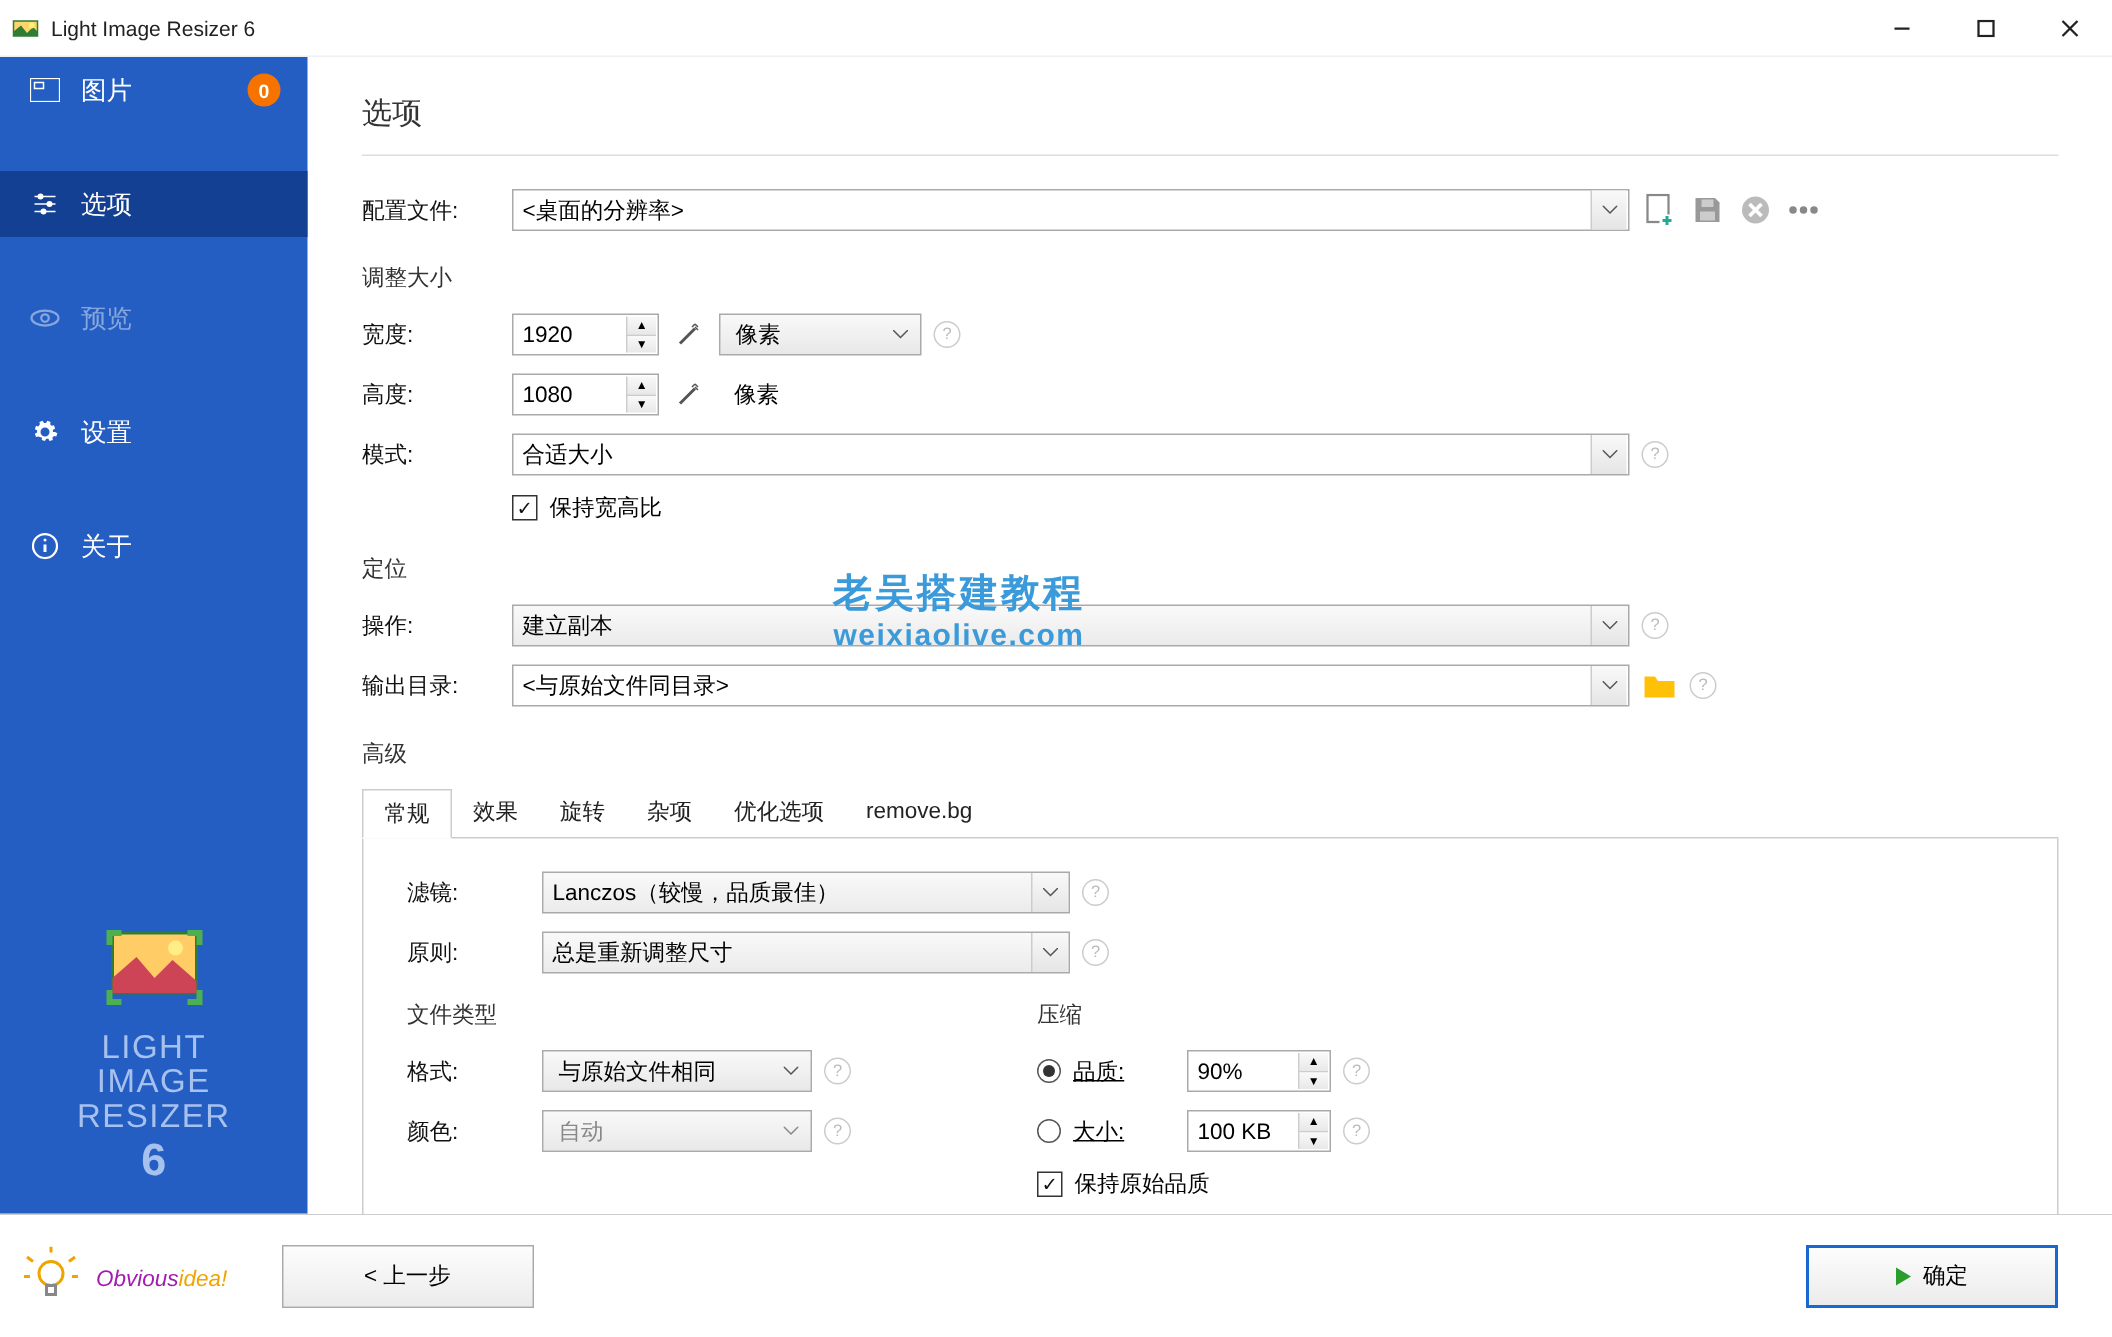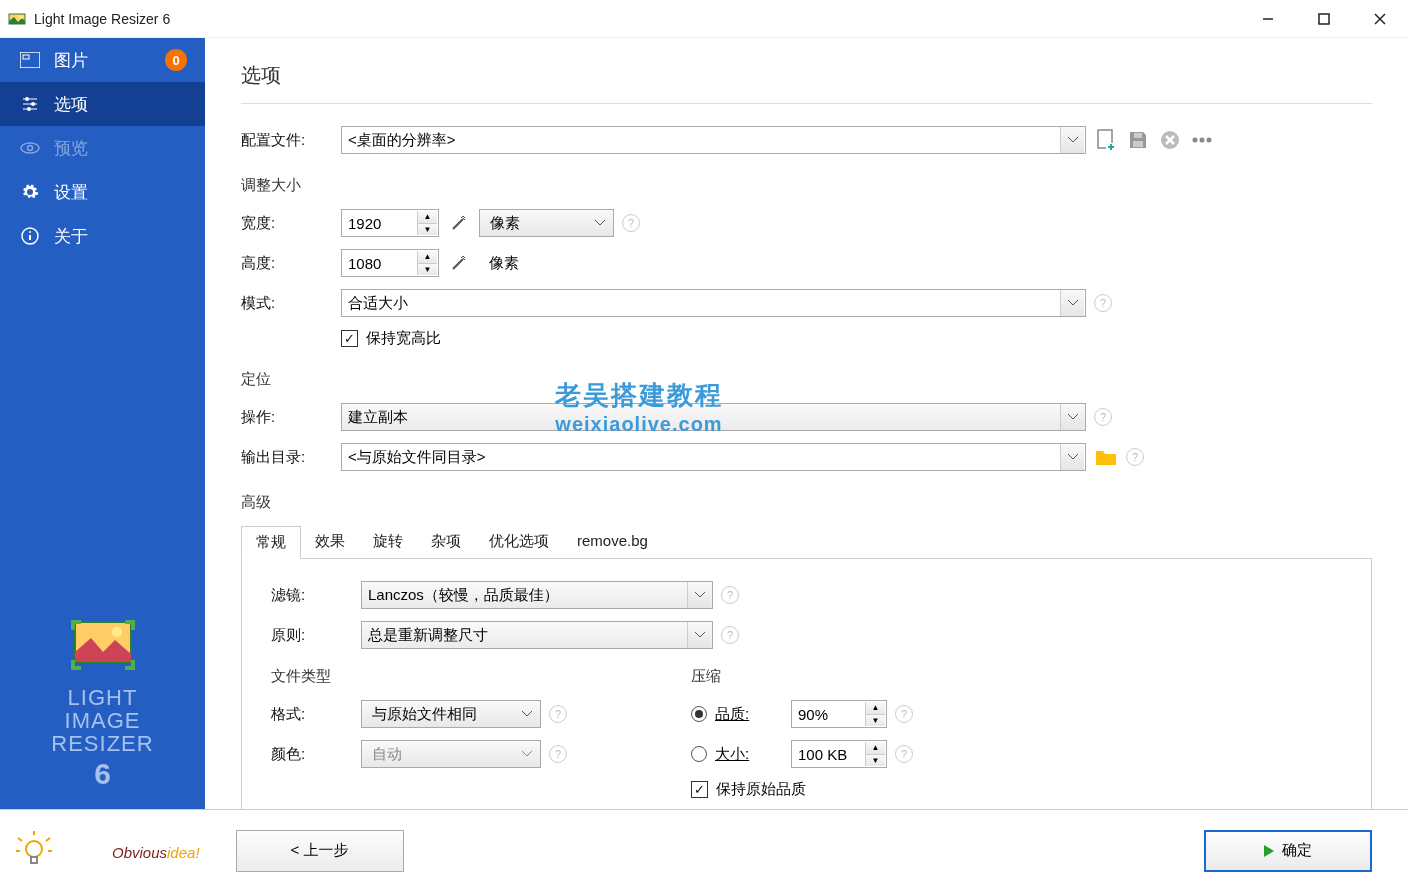--- a/index.html
+++ b/index.html
@@ -9,21 +9,21 @@
 .titlebar { height:38px; background:#fff; display:flex; align-items:center; padding:0 0 0 8px; border-bottom:1px solid #f0f0f0; }
 .titlebar .app-icon { width:18px; height:18px; margin-right:8px; display:flex; align-items:center; justify-content:center; }
 .titlebar .title { flex:1; font-size:14px; color:#222; }
 .titlebar .win-btns { display:flex; }
 .win-btn { width:56px; height:38px; display:flex; align-items:center; justify-content:center; color:#222; cursor:pointer; }
 
 
 .content { display:flex; height:771px; }
 
 
-.sidebar { width:205px; background:#245ec2; display:flex; flex-direction:column; color:#fff; position:relative; }
+.sidebar { width:205px; background:#245ec2; display:flex; flex-direction:column; color:#fff; position:relative;gap:32px; }
 .nav-item { display:flex; align-items:center; height:44px; padding:0 18px; cursor:pointer; }
 .nav-item.active { background:#134092; }
 .nav-item.disabled { color:rgba(255,255,255,0.45); }
 .nav-item .nav-icon { width:24px; display:flex; align-items:center; justify-content:center; margin-right:12px; }
 .nav-item .nav-label { flex:1; font-size:17px; }
 .nav-item .badge { background:#f77300; border-radius:11px; min-width:22px; height:22px; display:flex; align-items:center; justify-content:center; font-size:13px; font-weight:bold; color:#fff; }
 .sidebar-logo { margin-top:auto; padding:24px 10px 18px; text-align:center; }
 .sidebar-logo .logo-box { width:72px; height:54px; margin:0 auto 14px; position:relative; }
 .sidebar-logo .txt { font-size:22px; font-weight:300; letter-spacing:1px; line-height:1.05; color:#a6c1ee; }
 .sidebar-logo .six { font-size:30px; font-weight:bold; color:#a6c1ee; margin-top:2px; }
@@ -67,21 +67,21 @@
 .wm .l2 { font-size:20px; font-weight:bold; color:#3b9ada; letter-spacing:1px; }
 
 
 .scroll-slot { position:absolute; right:0; top:38px; width:18px; height:771px; background:#f1f1f1; }
 .scroll-thumb { position:absolute; top:0; width:18px; height:250px; background:#c9c9c9; }
 
 
 .footer { height:82px; border-top:1px solid #ccc; display:flex; align-items:center; padding:0 36px 0 14px; background:#fff; }
 .footer .idea { display:flex; align-items:center; gap:10px; }
 .brand-txt { font-family:Georgia,serif; font-style:italic; font-size:24px; }
-.brand-txt .o { color:#7f1d1d;margin-left:48px; } .brand-txt .i { color:#f0a400; }
+.brand-txt .o { color:#a21caf; } .brand-txt .i { color:#f0a400; }
 .footer .spacer { flex:1; }
 .btn { height:42px; padding:0 28px; border:1px solid #aaa; background:linear-gradient(#fdfdfd,#ebebeb); display:flex; align-items:center; justify-content:center; font-size:15px; cursor:pointer; gap:8px; }
 .btn.primary { border:2px solid #1868d4; min-width:168px; }
 .btn .tri { width:0; height:0; border-left:10px solid #2a9d2a; border-top:6px solid transparent; border-bottom:6px solid transparent; }
 
 svg { display:block; }
 </style>
 </head>
 <body>
 

